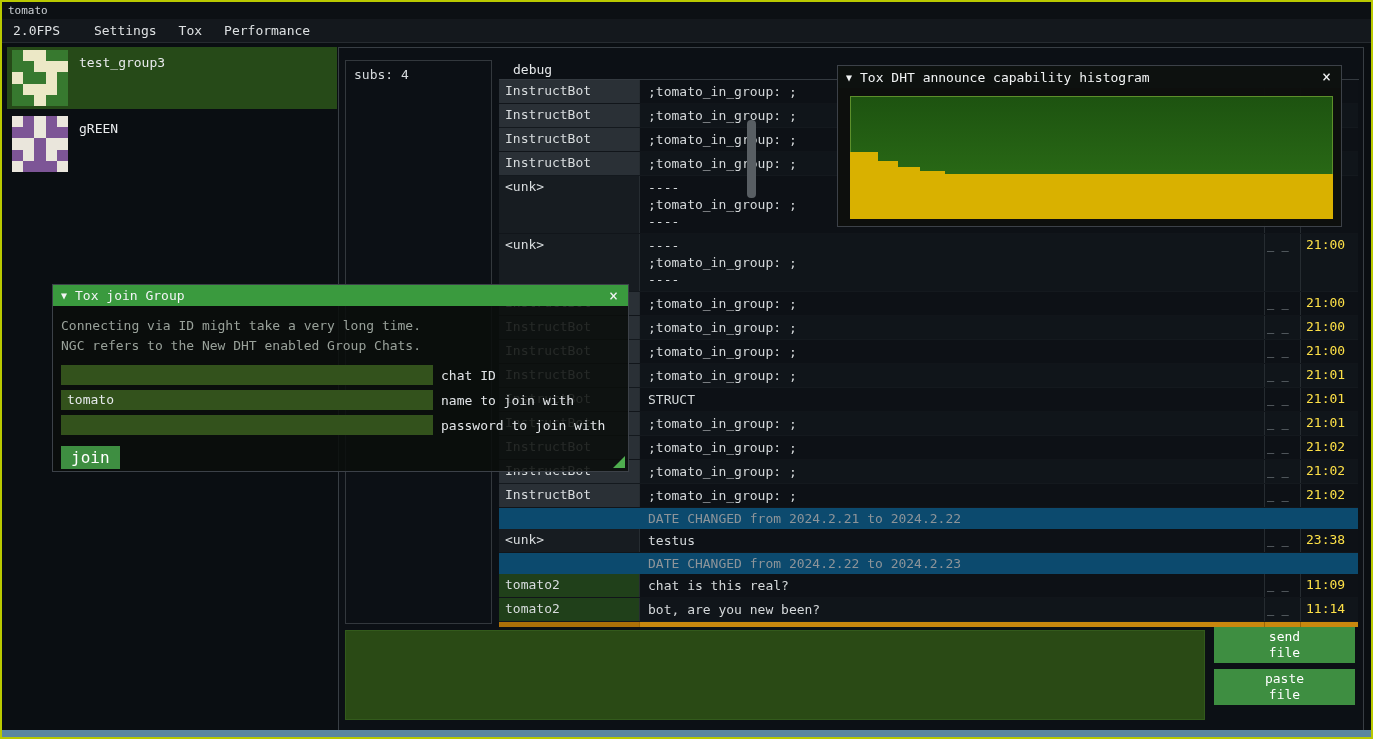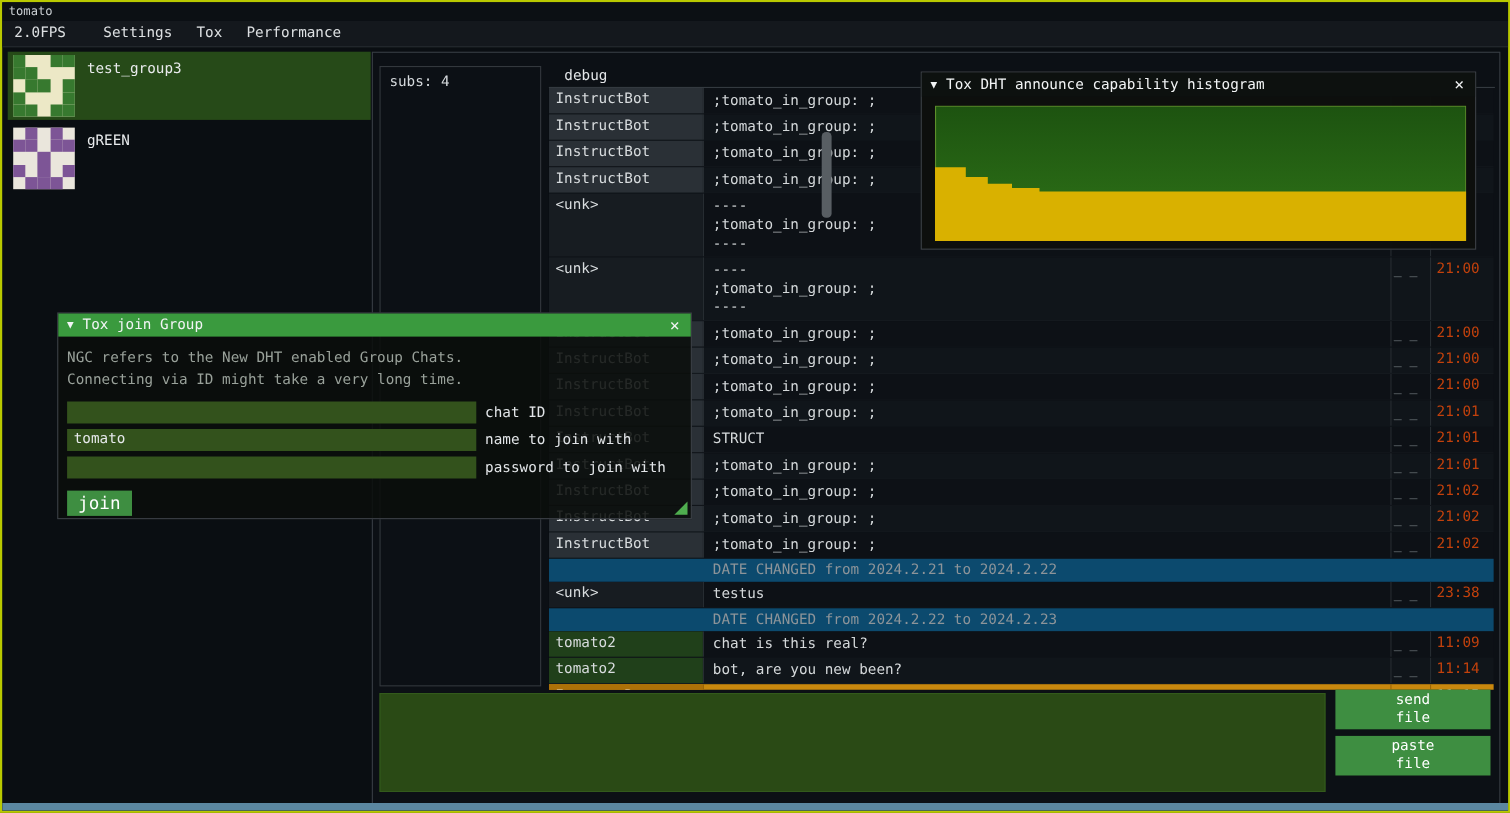--- a/index.html
+++ b/index.html
@@ -44,21 +44,21 @@
               font-size:13px; border-bottom:1px solid rgba(255,255,255,0.02); }
   .chat-row:nth-child(odd)  { background:#0d1116; }
   .chat-row:nth-child(even) { background:#10151a; }
   .c-sender { padding:3px 6px; color:#d8dcde; white-space:nowrap; overflow:hidden; }
   .s-bot  { background:#2a3036; }
   .s-unk  { background:#171c21; }
   .s-self { background:#20401a; }
   .c-msg  { padding:3px 8px; color:#d4d8da; white-space:pre-line; line-height:17px;
             border-left:1px solid #262c31; }
   .c-mark { color:#8b9398; border-left:1px solid #262c31; padding:4px 2px; font-size:12px; white-space:nowrap; }
-  .c-time { color:#c2410c; border-left:1px solid #262c31; padding:3px 5px; white-space:nowrap; }
+  .c-time { color:#fde047; border-left:1px solid #262c31; padding:3px 5px; white-space:nowrap; }
   .chat-row.selected { background:#c9880e; }
   .chat-row.selected .c-sender { background:#ad7108; color:#fff; }
   .chat-row.selected .c-msg  { color:#fff; border-left-color:#9c6607; }
   .chat-row.selected .c-mark { color:#f3e3c0; border-left-color:#9c6607; }
   .chat-row.selected .c-time { color:#fff; border-left-color:#9c6607; }
   .row-date { padding:2px 8px 2px 149px; color:#8d9499; font-size:13px; line-height:17px;
               background:#0c4a6e; }
   .chat-scrollbar { position:absolute; left:745px; top:118px; width:9px; height:78px;
                     background:#585e63; border-radius:4px; }
 
@@ -316,22 +316,22 @@
   <button class="file-btn paste">paste
 file</button>
 
   <div class="float-window join-window">
     <div class="win-titlebar">
       <span class="collapse">▼</span>
       <span class="title">Tox join Group</span>
       <span class="close-x">×</span>
     </div>
     <div class="join-desc">
+      <div>Connecting via ID might take a very long time.</div>
       <div>NGC refers to the New DHT enabled Group Chats.</div>
-      <div>Connecting via ID might take a very long time.</div>
     </div>
     <div>
         <div class="field-row">
           <div class="text-input"></div>
           <div class="field-label">chat ID</div>
         </div>
         <div class="field-row">
           <div class="text-input">tomato</div>
           <div class="field-label">name to join with</div>
         </div>

